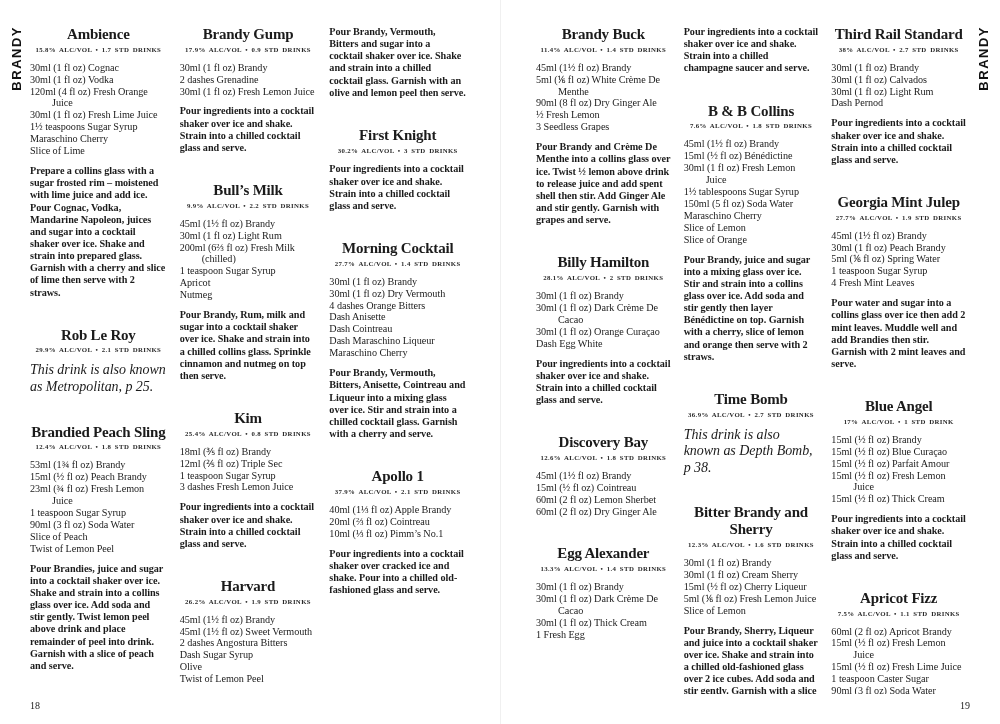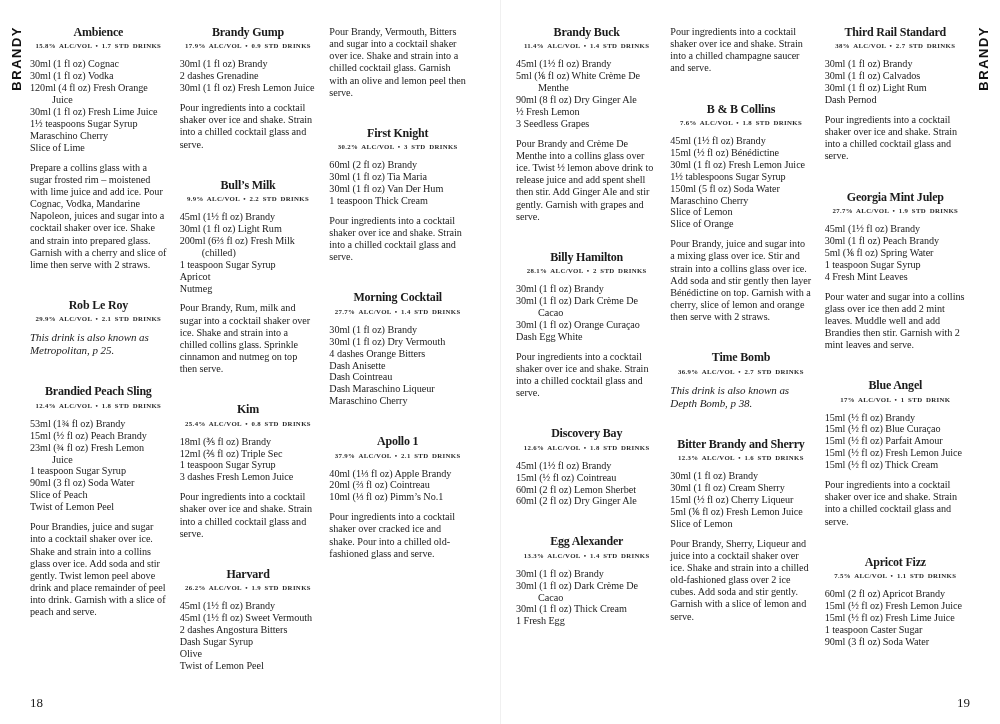--- a/index.html
+++ b/index.html
@@ -9,65 +9,65 @@
     color:#1b1b1b;
     -webkit-font-smoothing:antialiased;
   }
   .spread { position:relative; display:flex; width:1000px; height:724px; background:#fff; }
   .spread::after {
     content:""; position:absolute; left:50%; top:0; bottom:0; width:1px;
     background:#f0f0f0;
   }
   .page { position:relative; width:500px; height:724px; box-sizing:border-box; }
   .page-left  { padding:26px 34px 0 30px; }
-  .page-right { padding:26px 34px 0 16px; }
+  .page-right { padding:26px 34px 0 36px; }
 
   .columns { display:flex; gap:13px; height:668px; overflow:hidden; }
   .col { flex:1 1 0; min-width:0; }
   .col > :first-child { margin-top:0 !important; }
 
   .title {
-    font-size:12px; line-height:1.12; text-align:center;
+    font-size:15px; line-height:1.12; text-align:center;
     font-weight:600; letter-spacing:-0.2px;
     margin:28px 0 3px;
   }
   .stats {
     font-size:6.8px; line-height:1.3; text-align:center;
     letter-spacing:0.35px; word-spacing:1.5px;
     font-weight:700; color:#2a2a2a;
     margin:0 0 7px;
   }
   .ings { margin:7px 0; }
   .ing {
     font-size:10.2px; line-height:1.17;
     padding-left:22px; text-indent:-22px;
     letter-spacing:-0.05px;
   }
   .para {
     font-size:10.2px; line-height:1.19;
-    margin:8px 0; letter-spacing:-0.05px;
+    margin:8px 0; letter-spacing:-0.05px;font-weight:bold;
   }
   .note {
-    font-size:11px; line-height:1.19; font-style:italic;
+    font-size:14px; line-height:1.19; font-style:italic;
     margin:1px 0 8px; letter-spacing:-0.05px;
   }
 
   .side-label {
     position:absolute; top:26px;
     font-family:"Liberation Sans", sans-serif;
     font-weight:bold; font-size:13px; letter-spacing:1.5px;
     writing-mode:vertical-rl; transform:rotate(180deg);
     color:#111;
   }
   .side-label-left  { left:9px; }
   .side-label-right { right:9px; }
 
   .page-number {
     position:absolute; bottom:13px;
-    font-size:13px; color:#1b1b1b;font-family:Liberation Serif, serif;
+    font-size:10px; color:#1b1b1b;font-family:Liberation Serif, serif;
   }
   .page-number-left  { left:30px; }
   .page-number-right { right:30px; }
 </style>
 </head>
 <body>
 
 <div class="spread">
   <div class="page page-left">
     <div class="side-label side-label-left">BRANDY</div>
@@ -138,38 +138,33 @@
             <div class="ing">2 dashes Angostura Bitters</div>
             <div class="ing">Dash Sugar Syrup</div>
             <div class="ing">Olive</div>
             <div class="ing">Twist of Lemon Peel</div>
           </div>
         </div>
         <div class="col">
           <div class="para">Pour Brandy, Vermouth, Bitters and sugar into a cocktail shaker over ice. Shake and strain into a chilled cocktail glass. Garnish with an olive and lemon peel then serve.</div>
           <div class="title">First Knight</div>
           <div class="stats">30.2% ALC/VOL • 3 STD DRINKS</div>
-          <div class="ings">
-            <div class="ing">60ml (2 fl oz) Brandy</div>
-            <div class="ing">30ml (1 fl oz) Tia Maria</div>
-            <div class="ing">30ml (1 fl oz) Van Der Hum</div>
-            <div class="ing">1 teaspoon Thick Cream</div>
-          </div>
           <div class="para">Pour ingredients into a cocktail shaker over ice and shake. Strain into a chilled cocktail glass and serve.</div>
           <div class="title">Morning Cocktail</div>
           <div class="stats">27.7% ALC/VOL • 1.4 STD DRINKS</div>
           <div class="ings">
             <div class="ing">30ml (1 fl oz) Brandy</div>
             <div class="ing">30ml (1 fl oz) Dry Vermouth</div>
             <div class="ing">4 dashes Orange Bitters</div>
             <div class="ing">Dash Anisette</div>
             <div class="ing">Dash Cointreau</div>
             <div class="ing">Dash Maraschino Liqueur</div>
             <div class="ing">Maraschino Cherry</div>
           </div>
+          <div class="para">Pour Brandy, Vermouth, Bitters, Anisette, Cointreau and Liqueur into a mixing glass over ice. Stir and strain into a chilled cocktail glass. Garnish with a cherry and serve.</div>
           <div class="title">Apollo 1</div>
           <div class="stats">37.9% ALC/VOL • 2.1 STD DRINKS</div>
           <div class="ings">
             <div class="ing">40ml (1⅓ fl oz) Apple Brandy</div>
             <div class="ing">20ml (⅔ fl oz) Cointreau</div>
             <div class="ing">10ml (⅓ fl oz) Pimm’s No.1</div>
           </div>
           <div class="para">Pour ingredients into a cocktail shaker over cracked ice and shake. Pour into a chilled old-fashioned glass and serve.</div>
         </div>
       </div>

